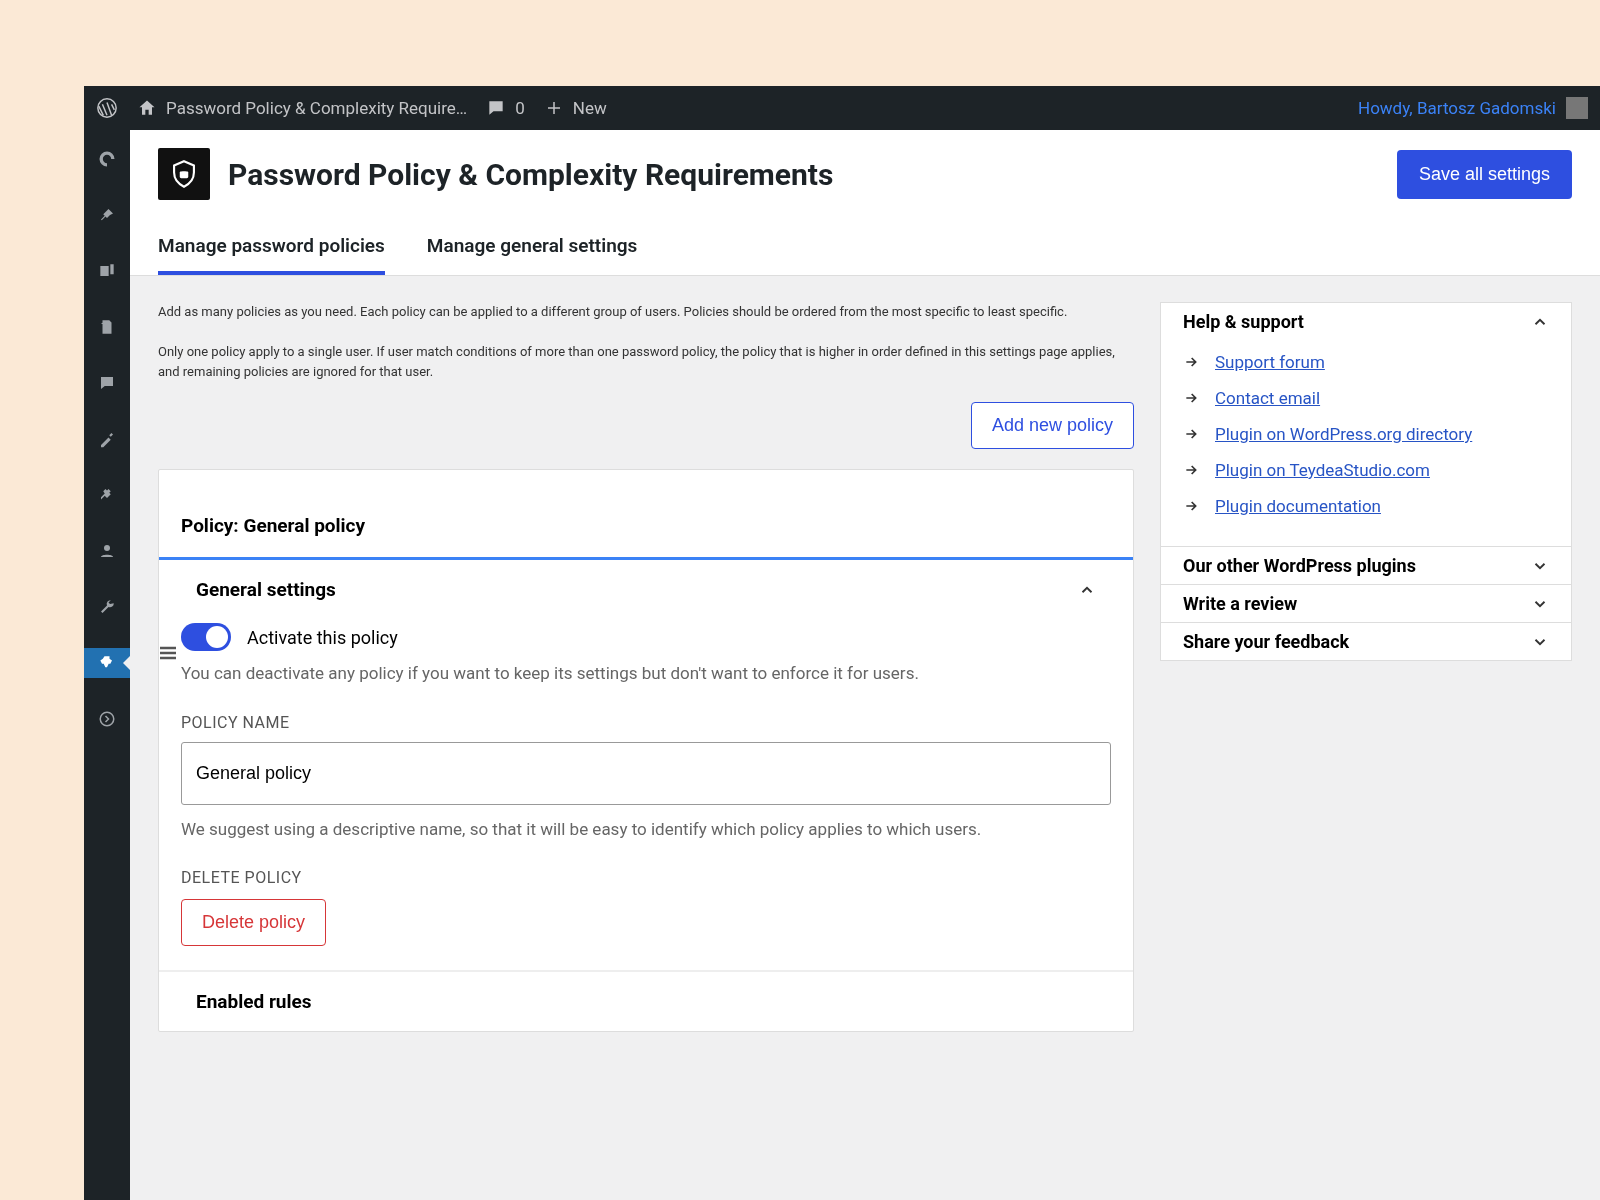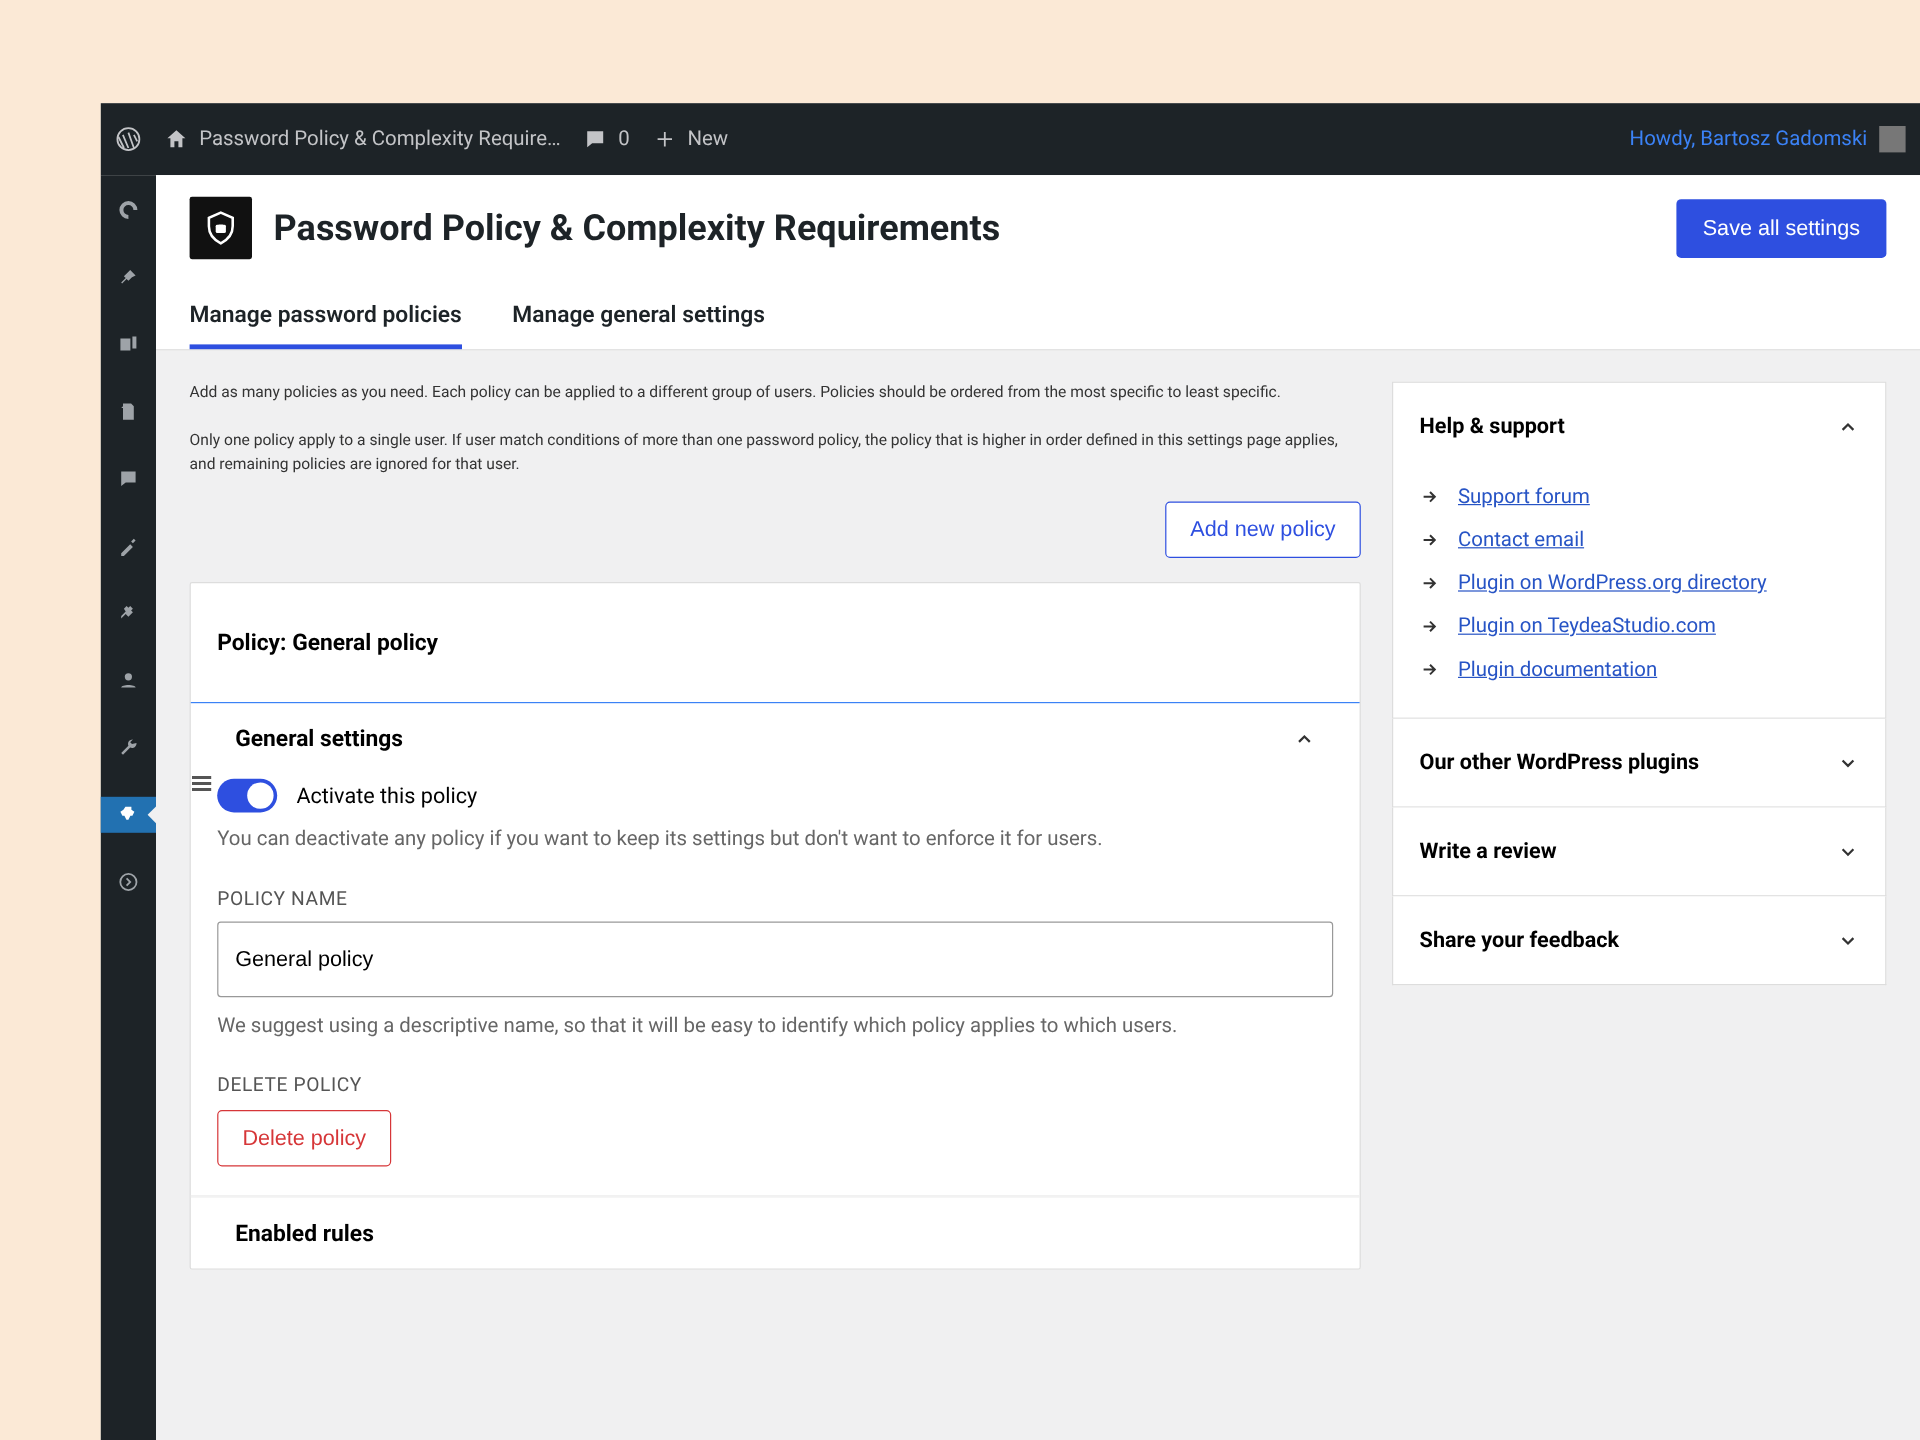--- a/index.html
+++ b/index.html
@@ -17,21 +17,21 @@
     top: 86px;
     right: 0;
     bottom: 0;
     background: #f0f0f1;
     display: flex;
     flex-direction: column;
   }
 
   
   .adminbar {
-    height: 60px;
+    height: 44px;
     background: #1d2327;
     color: #c3c4c7;
     display: flex;
     align-items: center;
     padding: 0 12px;
     font-size: 17px;
   }
   .adminbar .left {
     display: flex; align-items: center; gap: 18px;
     flex: 1;
@@ -182,24 +182,25 @@
     cursor:pointer;
   }
 
   
   .card {
     background:#fff;
     border:1px solid #ddd;
     border-radius:2px;
   }
   .card .card-head {
-    padding: 38px 22px;
+    padding: 20px 22px;
     font-size: 19px;
     font-weight:700;
-    border-bottom:1px solid #3b82f6;
+    border-bottom:3px solid #3b82f6;
+    margin-top:24px;
   }
   .card .section-head {
     padding: 18px 37px;
     display:flex; align-items:center; justify-content:space-between;
     font-size: 19px; font-weight:700;
   }
   .section-body {
     padding: 4px 22px 24px 22px;
     border-bottom:1px solid #eee;
   }
@@ -250,21 +251,21 @@
     width: 412px;
     flex-shrink:0;
   }
   .sidecard {
     background:#fff;
     border:1px solid #ddd;
   }
   .sidecard + .sidecard { border-top: none; }
   .sidecard-head {
     display:flex; align-items:center; justify-content:space-between;
-    padding: 26px 22px;
+    padding: 8px 22px;
     font-size:18px; font-weight:700;
   }
   .sidecard-body {
     padding: 4px 22px 22px 22px;
   }
   .linklist { list-style:none; }
   .linklist li {
     display:flex; align-items:center; gap:14px;
     padding: 8px 0;
   }

